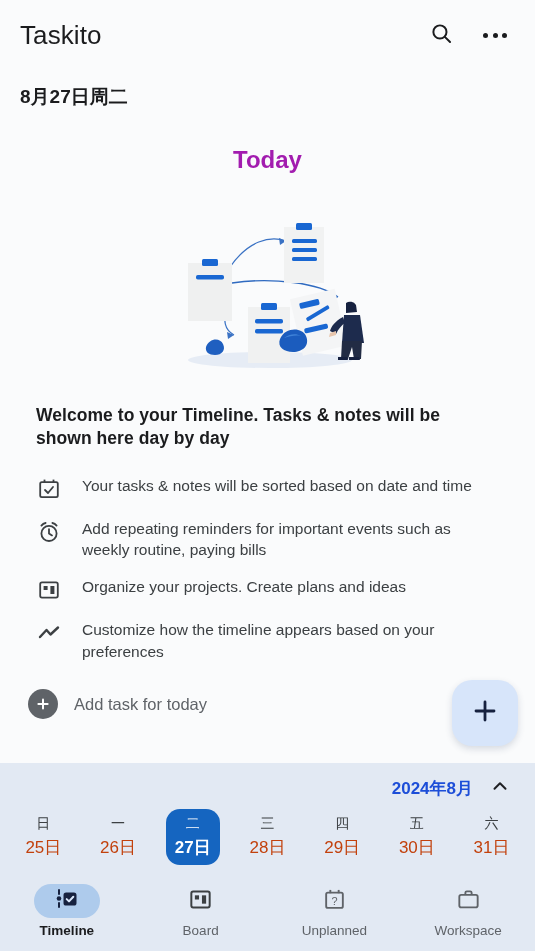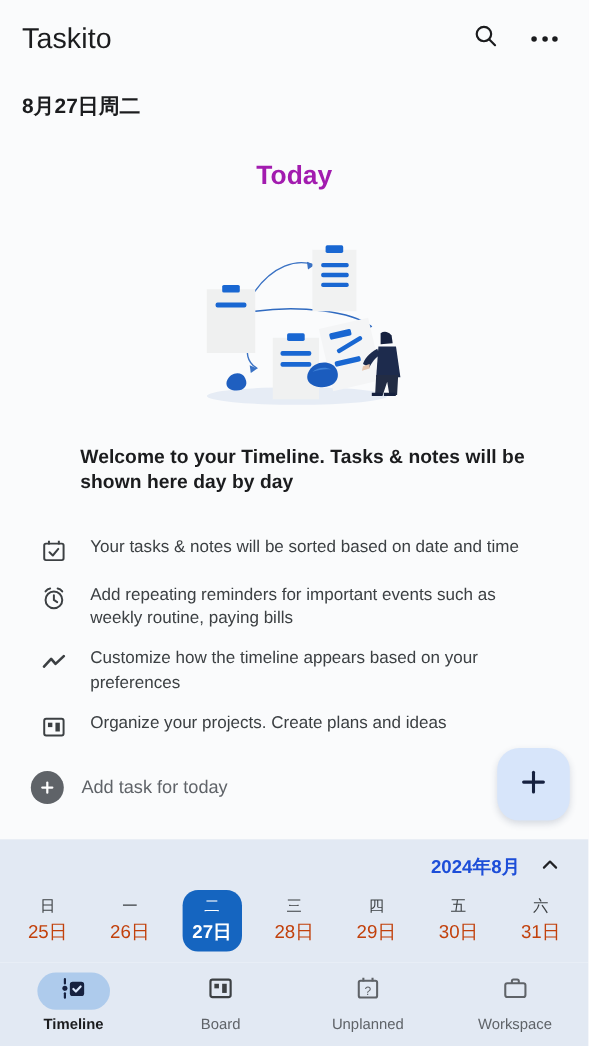--- a/index.html
+++ b/index.html
@@ -73,23 +73,22 @@
   .welcome {
     padding: 22px 36px 0 36px;
     flex: none;
   }
   .welcome-title {
     font-size: 17.5px;
     font-weight: bold;
     line-height: 1.33;
     color: #1b1c1e;
     letter-spacing: .05px;
-    margin-left: 37px;
-  }
-  .features { margin-top: 36px; display: flex; flex-direction: column; gap: 16px; }
+  }
+  .features { margin-top: 24px; display: flex; flex-direction: column; gap: 16px; }
   .feature {
     display: flex;
     align-items: flex-start;
     gap: 20px;
   }
   .feature-icon {
     width: 26px; height: 26px;
     flex: none;
     display: flex; align-items: center; justify-content: center;
     margin-top: 1px;
@@ -315,36 +314,36 @@
             <polyline points="12,9.2 12,13.4 15,15.4"></polyline>
             <path d="M4.4 5.6 C5.6 4, 7.2 3.2, 8.6 3"></path>
             <path d="M19.6 5.6 C18.4 4, 16.8 3.2, 15.4 3"></path>
           </svg>
         </span>
         <span class="feature-text">Add repeating reminders for important events such as weekly routine, paying bills</span>
       </div>
 
       <div class="feature">
         <span class="feature-icon">
-          <svg width="24" height="24" viewBox="0 0 24 24" fill="none" stroke="#3c4043" stroke-width="2.4" stroke-linecap="round" stroke-linejoin="round">
-            <polyline points="3,16 9.5,9 13.5,13.5 21,6.5"></polyline>
-          </svg>
-        </span>
-        <span class="feature-text">Customize how the timeline appears based on your preferences</span>
-      </div>
-
-      <div class="feature">
-        <span class="feature-icon">
           <svg width="24" height="24" viewBox="0 0 24 24" fill="none" stroke="#3c4043" stroke-width="1.8">
             <rect x="3.2" y="4.4" width="17.6" height="15.2" rx="1.8"></rect>
             <rect x="6.6" y="8" width="4" height="4" fill="#3c4043" stroke="none"></rect>
             <rect x="13.4" y="8" width="4" height="8" fill="#3c4043" stroke="none"></rect>
           </svg>
         </span>
         <span class="feature-text">Organize your projects. Create plans and ideas</span>
+      </div>
+
+      <div class="feature">
+        <span class="feature-icon">
+          <svg width="24" height="24" viewBox="0 0 24 24" fill="none" stroke="#3c4043" stroke-width="2.4" stroke-linecap="round" stroke-linejoin="round">
+            <polyline points="3,16 9.5,9 13.5,13.5 21,6.5"></polyline>
+          </svg>
+        </span>
+        <span class="feature-text">Customize how the timeline appears based on your preferences</span>
       </div>
 
     </div>
   </div>
 
   <div class="addtask">
     <span class="addtask-circle">
       <svg width="16" height="16" viewBox="0 0 16 16" stroke="#ffffff" stroke-width="2" stroke-linecap="round">
         <line x1="8" y1="3.4" x2="8" y2="12.6"></line>
         <line x1="3.4" y1="8" x2="12.6" y2="8"></line>

